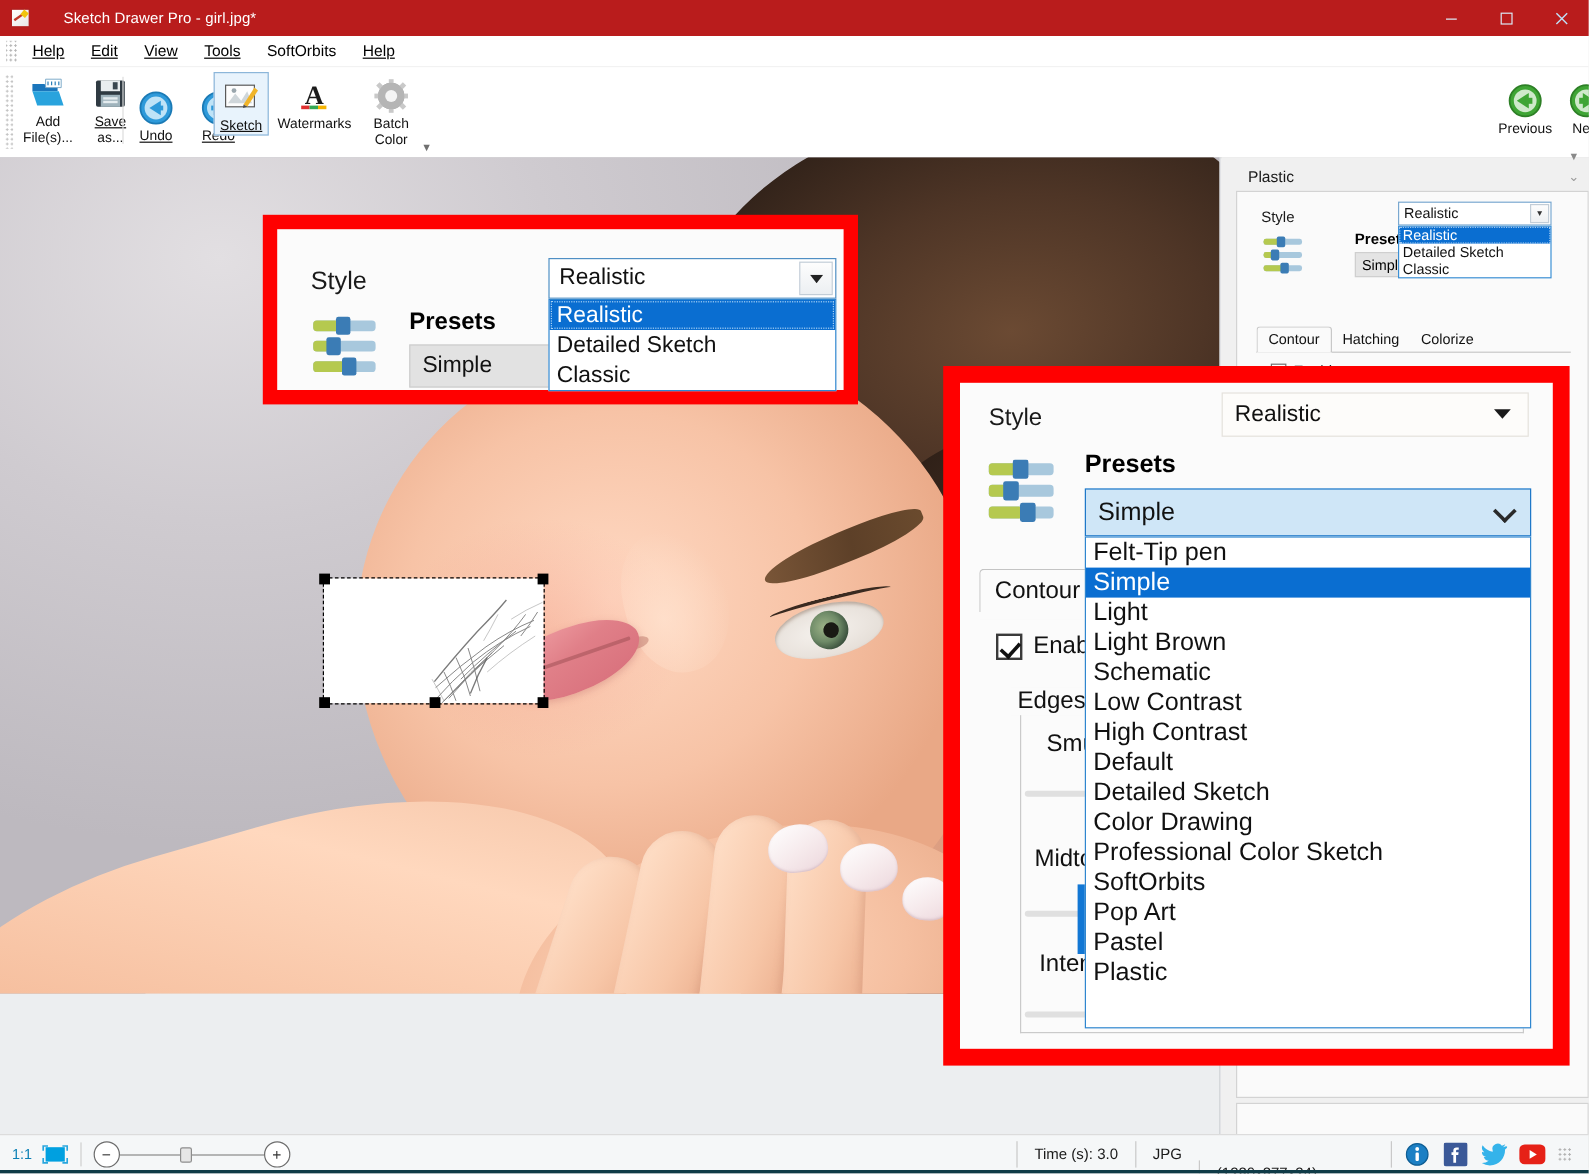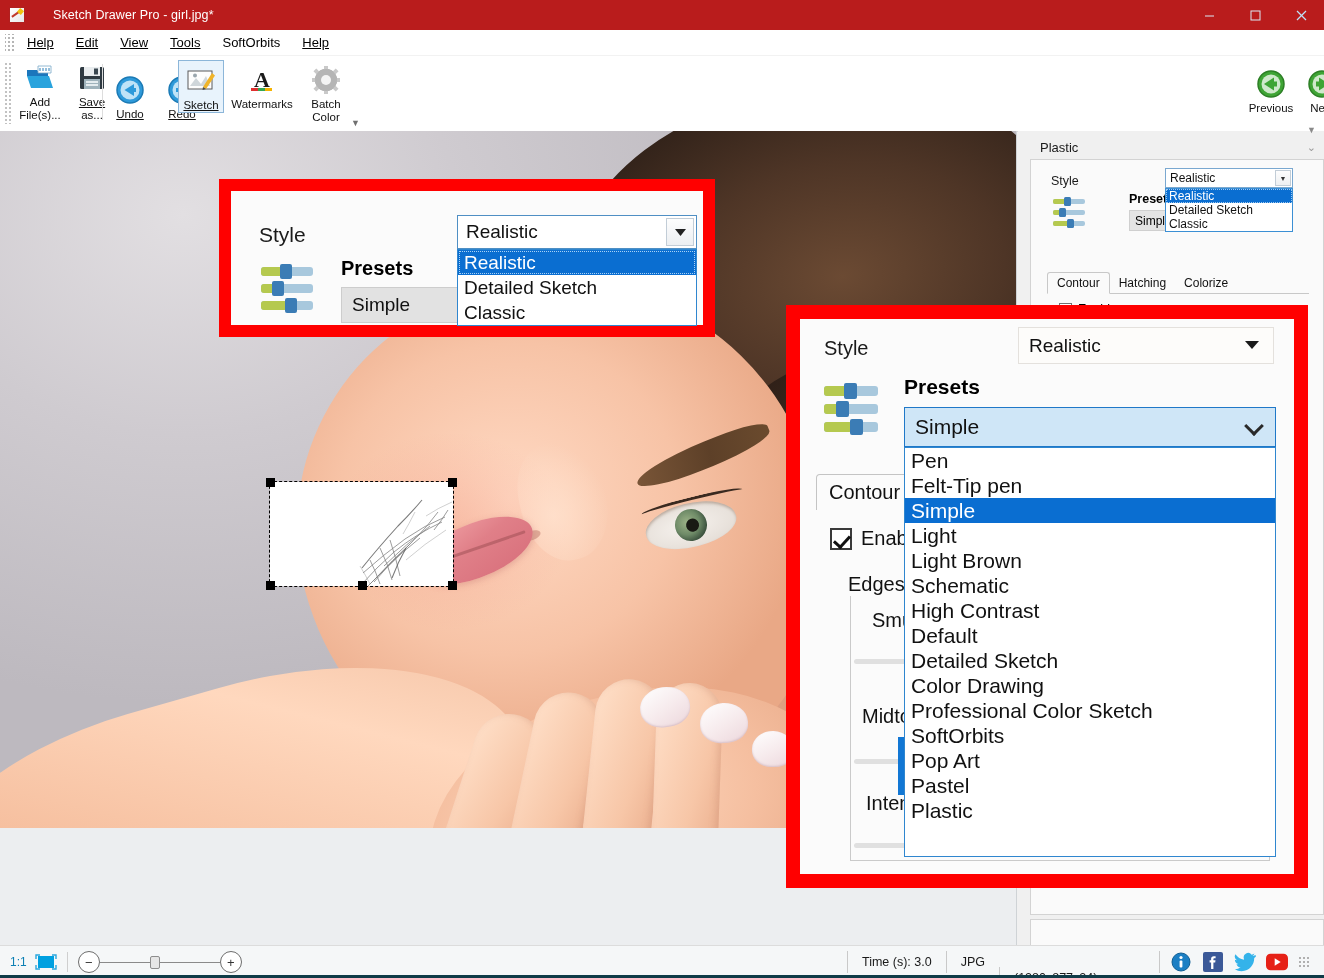--- a/index.html
+++ b/index.html
@@ -1022,26 +1022,26 @@
 
       <div class="c2-field" style="left:66px; top:473px;">Intens</div>
       <div class="c2-slider" style="left:54px; top:524px; width:80px;"></div>
 
       <div class="c2-presetbox">
         <span>Simple</span>
         <span class="chev"></span>
       </div>
 
       <div class="c2-list">
-        <div class="opt">Pen</div>
         <div class="opt">Felt-Tip pen</div>
         <div class="opt sel">Simple</div>
         <div class="opt">Light</div>
         <div class="opt">Light Brown</div>
         <div class="opt">Schematic</div>
+        <div class="opt">Low Contrast</div>
         <div class="opt">High Contrast</div>
         <div class="opt">Default</div>
         <div class="opt">Detailed Sketch</div>
         <div class="opt">Color Drawing</div>
         <div class="opt">Professional Color Sketch</div>
         <div class="opt">SoftOrbits</div>
         <div class="opt">Pop Art</div>
         <div class="opt">Pastel</div>
         <div class="opt">Plastic</div>
       </div>

